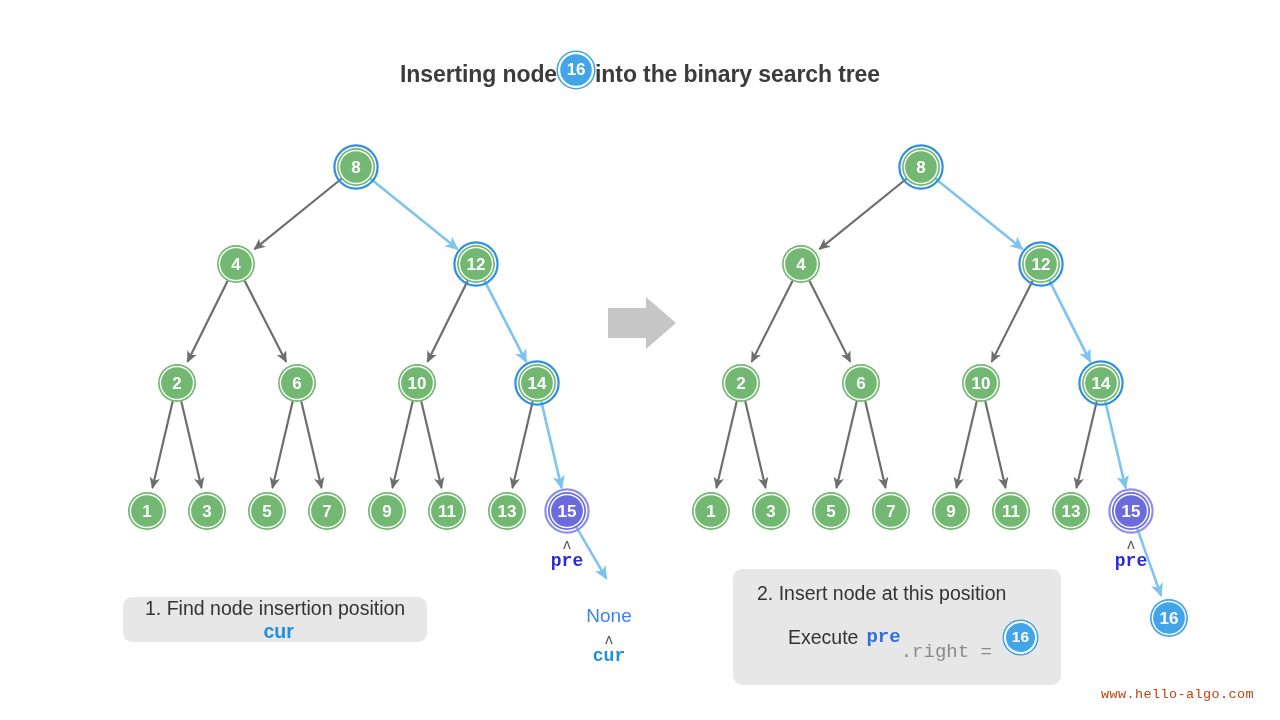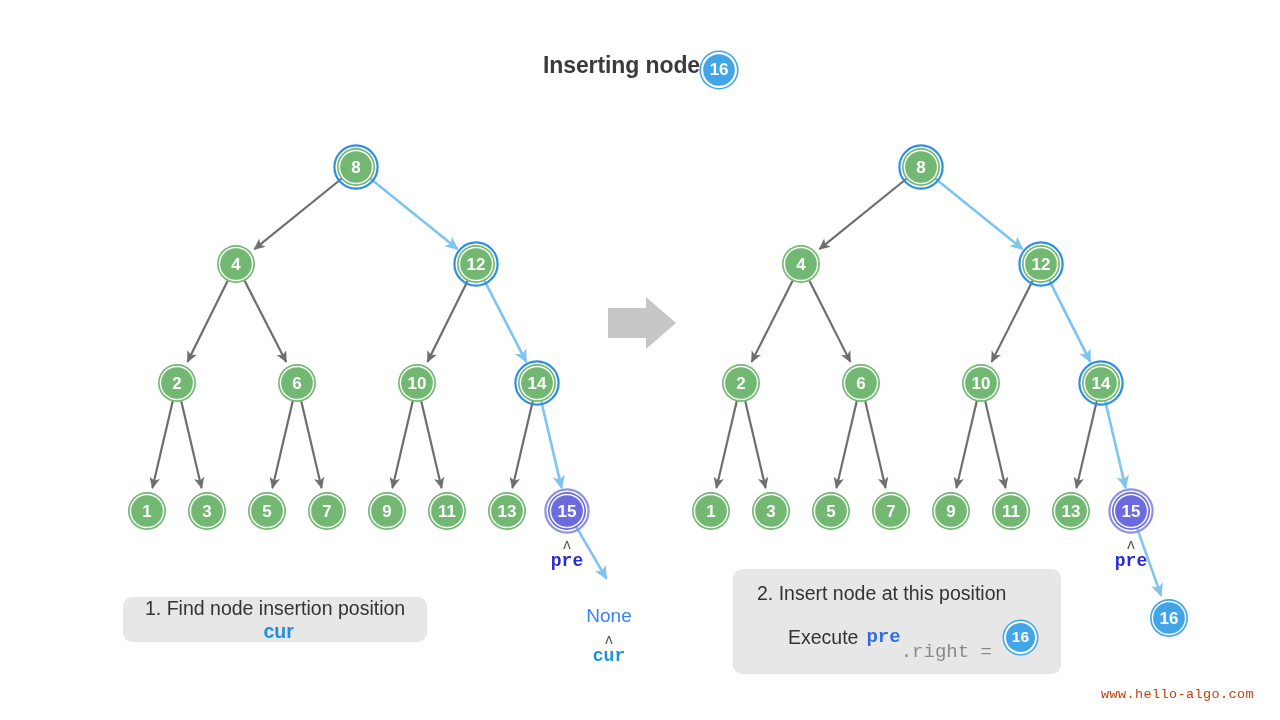--- a/index.html
+++ b/index.html
@@ -8,21 +8,21 @@
     background:#ffffff;
     font-family:"Liberation Sans", sans-serif;
     overflow:hidden;
     position:relative;
   }
   #stage{position:absolute;inset:0;width:1280px;height:720px;}
   svg.layer{position:absolute;left:0;top:0;width:1280px;height:720px;}
 
   .title-wrap{
     position:absolute;left:0;top:52px;width:1280px;
-    display:flex;align-items:flex-start;justify-content:center;gap:1px;
+    display:flex;align-items:flex-end;justify-content:center;gap:1px;
     font-size:23px;font-weight:bold;color:#3b3b3b;
     letter-spacing:-0.1px;
   }
   .title-badge{
     width:36px;height:36px;border-radius:50%;
     background:#42a5e8;
     box-shadow:inset 0 0 0 2.2px #ffffff, 0 0 0 1.6px #42a5e8;
     color:#ffffff;font-size:17px;font-weight:bold;
     display:flex;align-items:center;justify-content:center;
     font-family:"Liberation Sans", sans-serif;
@@ -39,21 +39,21 @@
     align-items:center;
     white-space:nowrap;
     flex-direction:column;
   }
   #caption-left{
     left:123px;top:597px;height:45px;
     padding:0 22px;
   }
   #caption-right{
     left:733px;top:569px;
-    padding:13px 24px 11px 24px;
+    padding:13px 24px 22px 24px;
     flex-direction:column;align-items:flex-start;gap:6px;
   }
   .cap-row{display:flex;align-items:center;white-space:nowrap;}
   .kw-cur{color:#1f8fe0;font-weight:bold;margin-left:7px;}
   .kw-pre-blue{color:#2f6fe0;font-weight:bold;font-family:"Liberation Mono", monospace;font-size:19px;}
   .mono-gray{color:#8a8a8a;font-family:"Liberation Mono", monospace;font-size:19px;margin-top:30px;}
   .cap-indent{padding-left:31px;}
   .inline-badge{
     width:33px;height:33px;border-radius:50%;
     background:#42a5e8;
@@ -97,20 +97,21 @@
   }
 </style>
 </head>
 <body>
 
 <div id="stage">
 
   <div class="title-wrap">
     <span>Inserting node</span>
     <span class="title-badge">16</span>
+    <span>into the binary search tree</span>
   </div>
 
   <svg class="layer">
     <defs>
       <marker id="ah-gray" viewBox="0 0 10 10" refX="8.4" refY="5" markerWidth="5.2" markerHeight="5.2" orient="auto-start-reverse">
         <path d="M0,0.4 L10,5 L0,9.6 L2.6,5 Z" fill="#6e6e6e"></path>
       </marker>
       <marker id="ah-blue" viewBox="0 0 10 10" refX="8.4" refY="5" markerWidth="5.2" markerHeight="5.2" orient="auto-start-reverse">
         <path d="M0,0.4 L10,5 L0,9.6 L2.6,5 Z" fill="#7ec4ef"></path>
       </marker>

